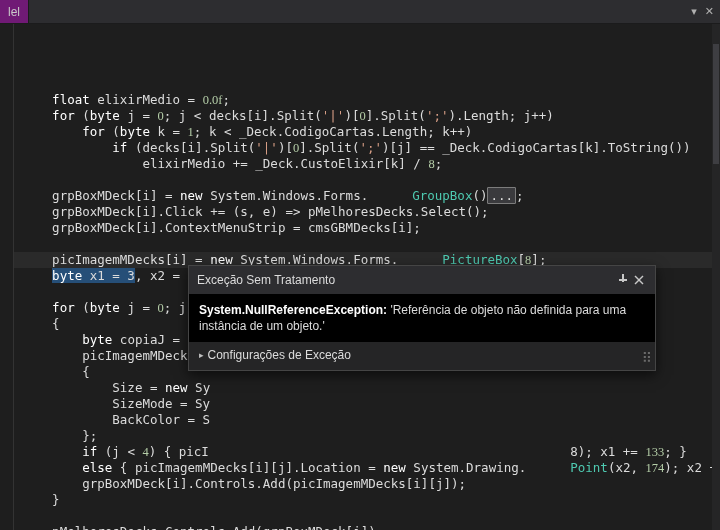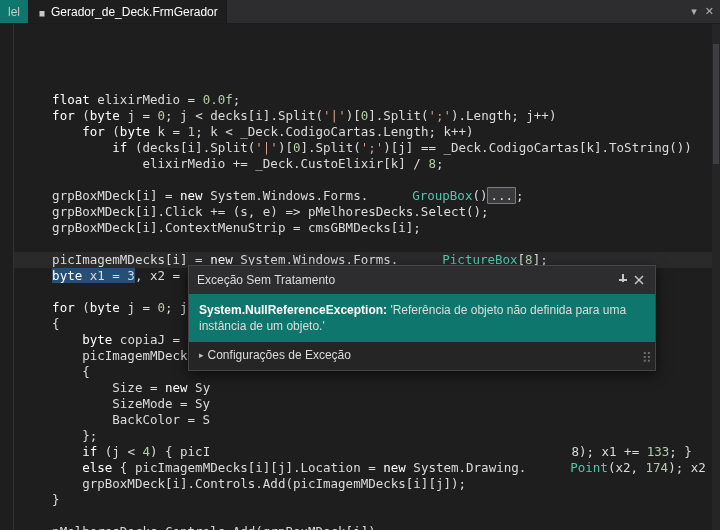--- a/index.html
+++ b/index.html
@@ -22,21 +22,21 @@
     font-size: 12px;
     color: #c8c8c8;
   }
   .tab {
     display: flex;
     align-items: center;
     padding: 0 8px;
     border-right: 1px solid #1b1b1c;
     gap: 4px;
   }
-  .tab.inactive { background:#0f766e; }
+  .tab.inactive { background:#701a75; }
   .tab.active { background:#1e1e1e; color:#fff; }
   .lock-icon {
     width:10px;height:10px;
     display:inline-block;
     background: #c8c8c8;
     -webkit-mask: none;
     clip-path: polygon(25% 45%, 75% 45%, 75% 100%, 25% 100%);
     position:relative;
   }
   .lock-icon::before{
@@ -66,21 +66,21 @@
   .gutter {
     position:absolute;
     left:0;top:0;bottom:0;
     width:14px;
     background:#1e1e1e;
     border-right:1px solid #333;
   }
   .kw { color:#ffffff; }
   .type { color:#4ec9b0;margin-left:44px; }
   .str { color:#d69d85; }
-  .num { color:#b5cea8; }
+  .num { color:#b5cea8;font-family:Liberation Serif, serif; }
   .boxed {
     border:1px solid #7c7c7c;
     background:#3a3a3d;
     padding:0 2px;
     border-radius:1px;
   }
   .hl-line {
     position:absolute;
     left:0;right:0;
     height:16px;
@@ -126,21 +126,21 @@
   .tooltip-header .title{flex:1;font-size:12px;}
   .tooltip-header .pin, .tooltip-header .close{
     width:16px;height:16px;
     display:flex;align-items:center;justify-content:center;
     color:#c8c8c8;
     cursor:pointer;
   }
   .tooltip-header .close svg{width:12px;height:12px;}
   .tooltip-body{
     padding:8px 10px;
-    background:#0f766e;
+    background:#000000;
     line-height:16px;
   }
   .tooltip-body .exname{font-weight:bold;color:#fff;}
   .tooltip-links{
     padding:6px 10px;
     background:#252526;
   }
   .tooltip-links a{
     color:#4aa0e0;
     text-decoration:none;
@@ -180,24 +180,20 @@
     top:20px;height:120px;
     background:#3e3e42;
   }
 </style>
 </head>
 <body>
 
 <div class="top-tabs">
   <div class="tab inactive">
     <span>lel</span>
-  </div>
-  <div class="tab active">
-    <span class="lock-icon"></span>
-    <span>Gerador_de_Deck.FrmGerador</span>
   </div>
   <div class="tab-tools">
     <span>▾</span>
     <span>✕</span>
   </div>
 </div>
 
 <div class="code-area">
 <div class="gutter"></div>
 <div class="hl-line" style="top:228px;"></div>

